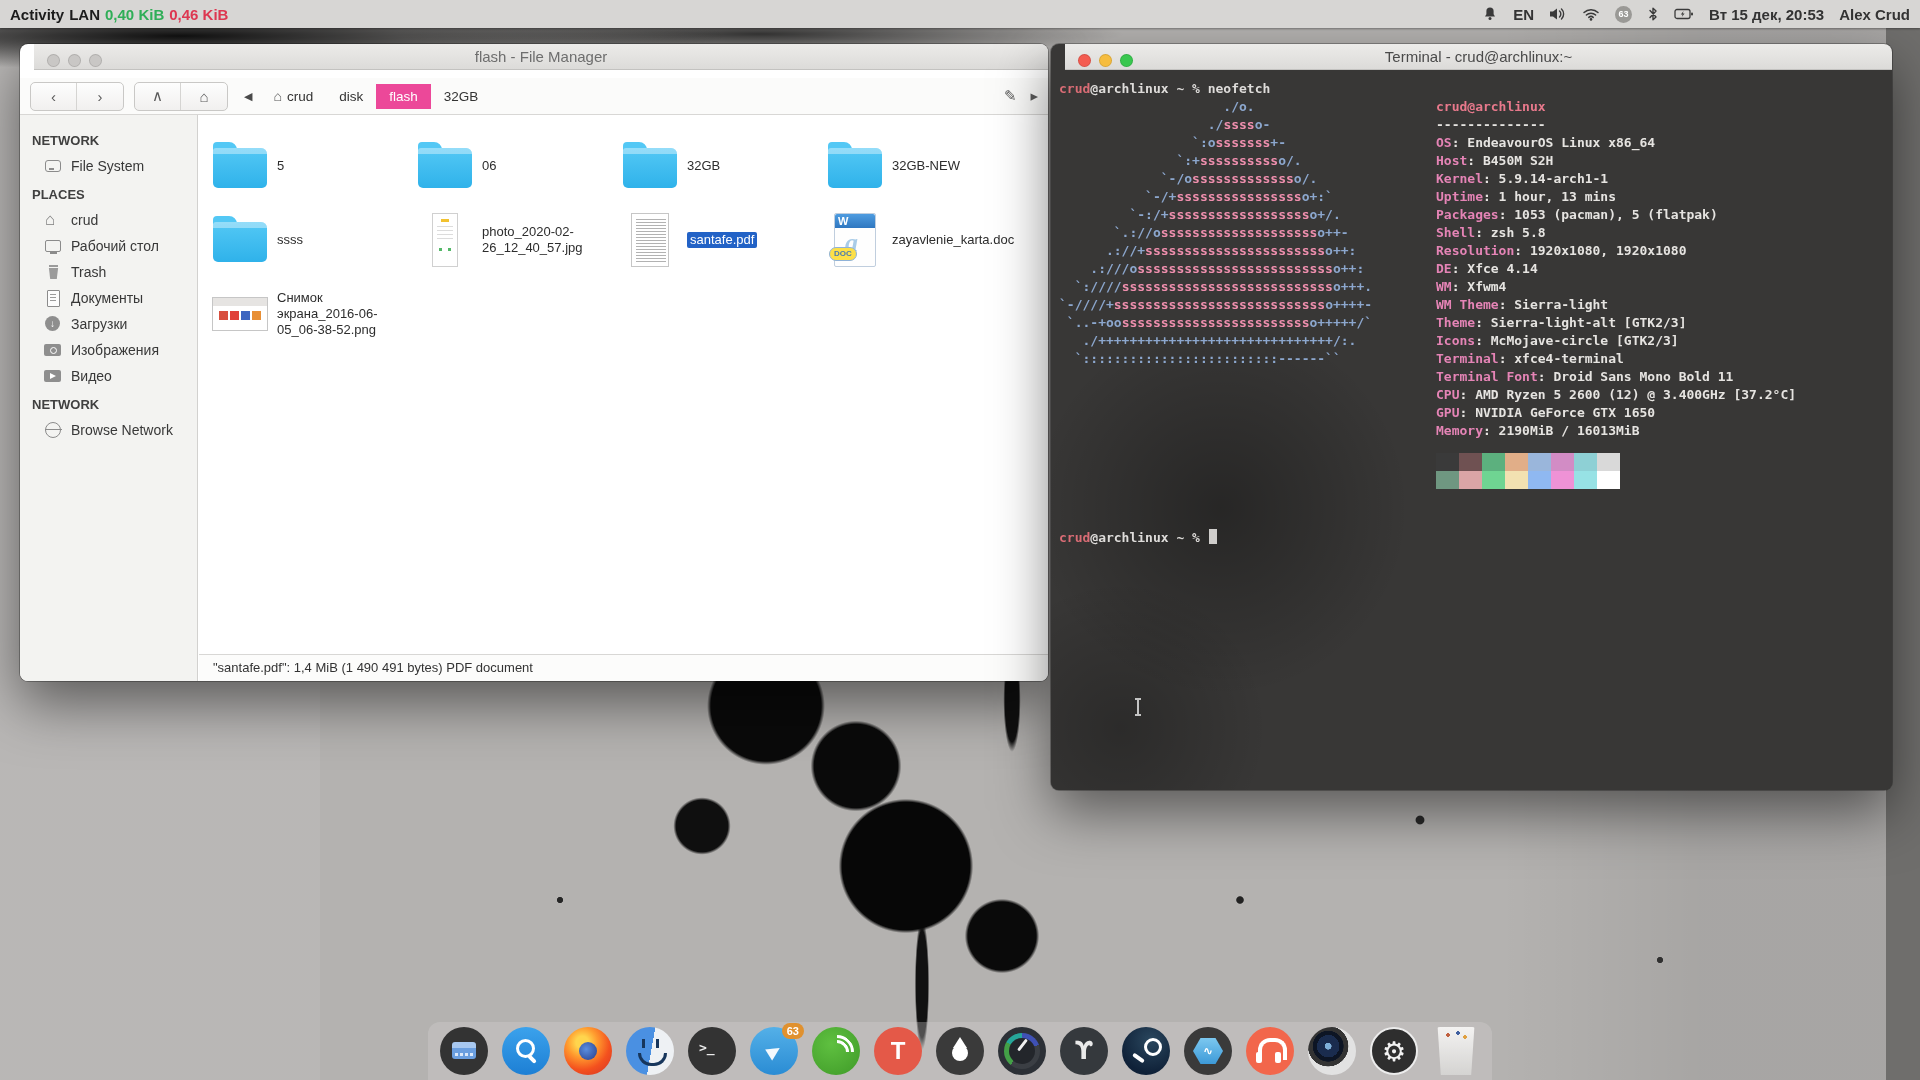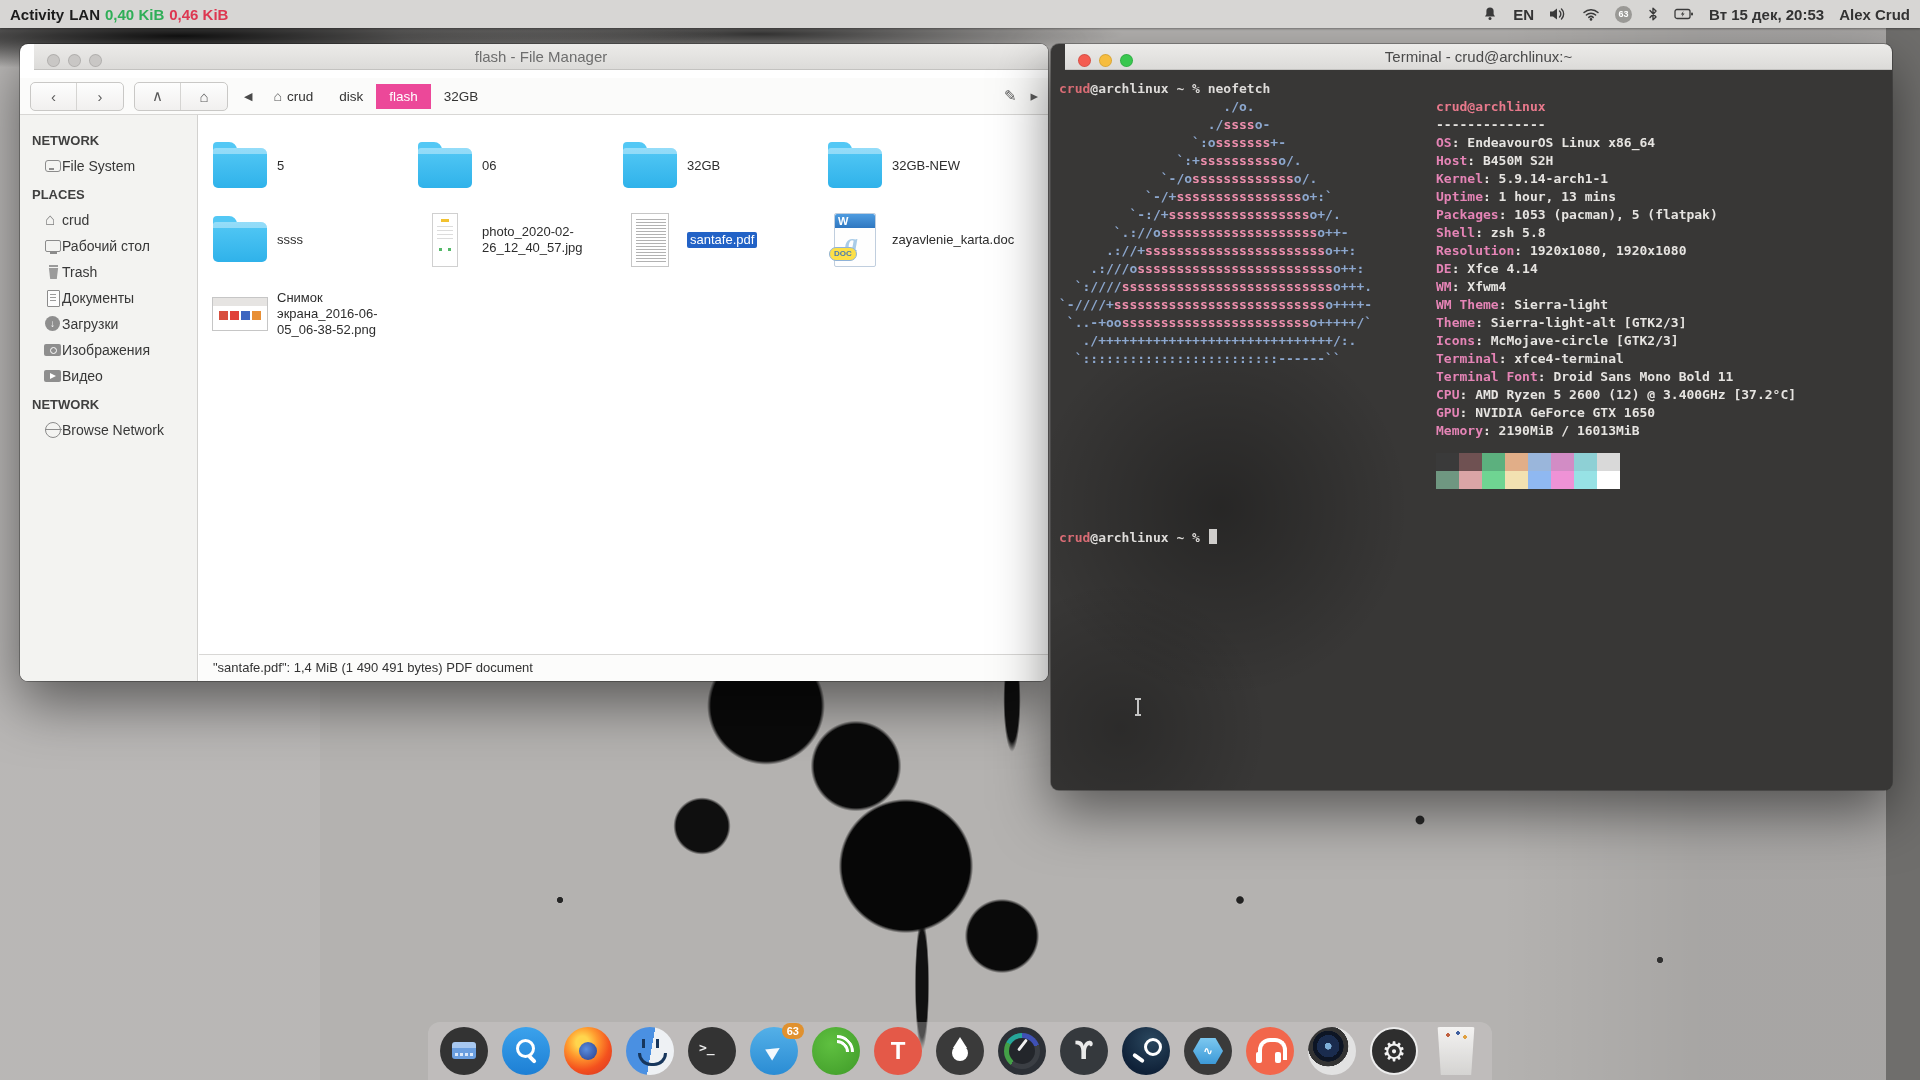--- a/index.html
+++ b/index.html
@@ -63,21 +63,21 @@
   #crumb-back { color:#4a4a4a; font-size:11px; margin:0 8px 0 6px; }
   #crumbs { display:flex; align-items:center; height:27px; }
   .crumb { padding:5px 13px; font-size:13.5px; color:#333; display:flex; gap:5px; align-items:center; }
   .crumb.active { background:#ec4899; color:#fff; }
   .crumb-home { font-size:14px; color:#555; }
   #tb-right { margin-left:auto; display:flex; align-items:center; gap:14px; color:#5a5a5a; font-size:15px; }
 
   #fm-sidebar { position:absolute; top:71px; left:0; width:178px; bottom:0; background:#f3f3f1;
     border-right:1px solid #d2d1cf; padding-top:10px; overflow:hidden; }
   .side-title { font-size:13px; font-weight:700; color:#404040; padding:8px 12px 5px; }
-  .side-item { display:flex; align-items:center; padding:5px 8px 5px 24px; font-size:14px; color:#383838; }
+  .side-item { display:flex; align-items:center; gap:9px; padding:5px 8px 5px 24px; font-size:14px; color:#383838; }
   .si { width:18px; height:16px; position:relative; display:inline-block; flex:none; }
   .si::before, .si::after { content:""; position:absolute; }
   .si-drive::before { inset:2px 1px; border:1.5px solid #8b8b8b; border-radius:3px; }
   .si-drive::after { bottom:4px; left:5px; width:5px; height:2px; background:#8b8b8b; }
   .si-home::before { content:"⌂"; font-size:17px; color:#7e7e7e; line-height:16px; left:1px; }
   .si-desktop::before { top:2px; left:1px; right:1px; height:10px; border:1.5px solid #8b8b8b; border-radius:2px; }
   .si-desktop::after { bottom:0; left:6px; width:7px; height:2px; background:#8b8b8b; }
   .si-trash::before { left:4px; top:4px; width:11px; height:11px; background:#9b9b9b; clip-path:polygon(8% 0,92% 0,80% 100%,20% 100%); }
   .si-trash::after { top:1px; left:5px; width:9px; height:2px; background:#9b9b9b; }
   .si-document::before { left:3px; top:0; width:11px; height:15px; background:#fcfcfc; border:1px solid #8b8b8b; border-radius:1px; }

